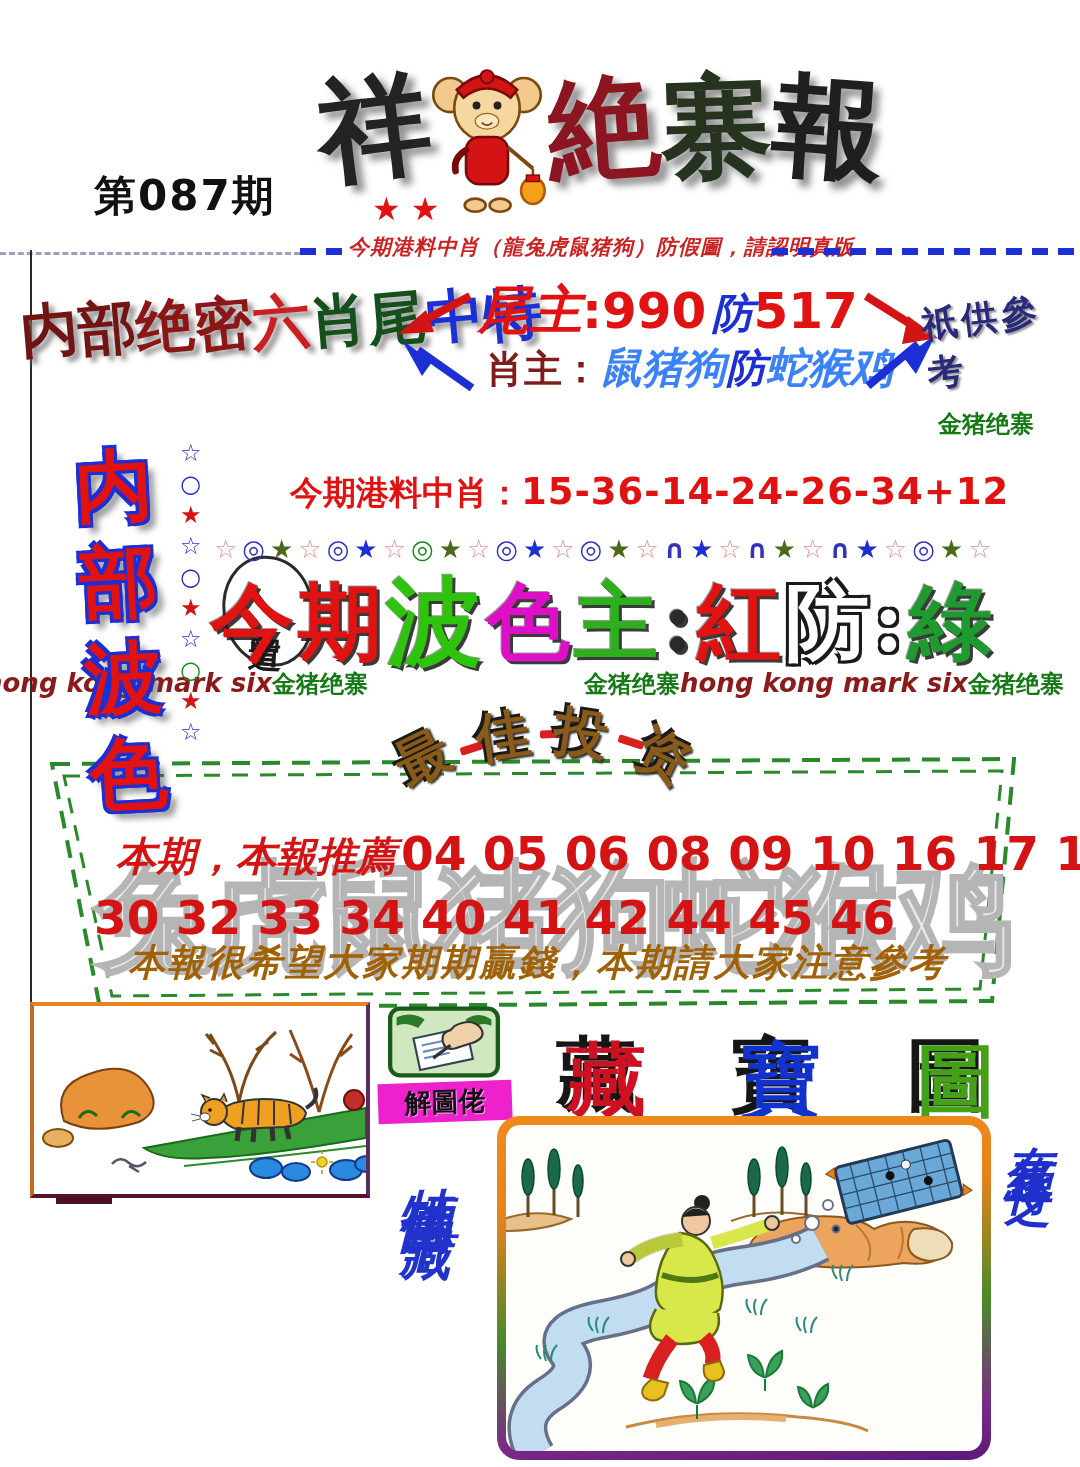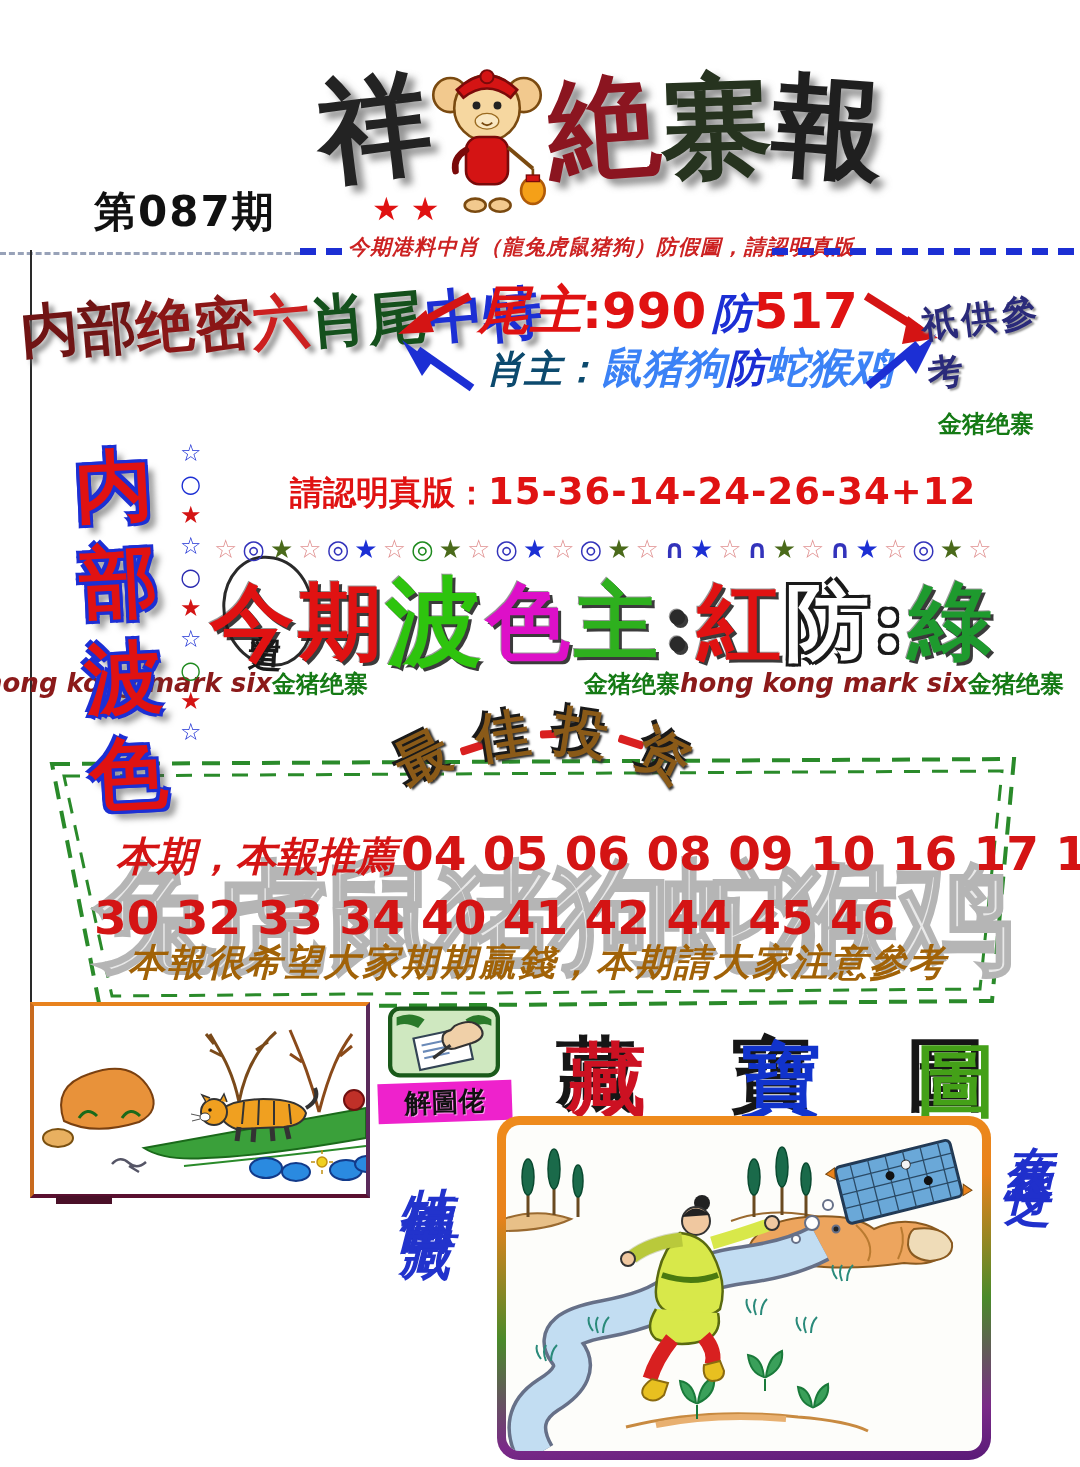--- a/index.html
+++ b/index.html
@@ -1,21 +1,21 @@
 <!DOCTYPE html>
 <html><head>
 <meta charset="utf-8">
 <style>
   html,body{margin:0;padding:0;background:#888;}
   #page{position:relative;width:1080px;height:1467px;background:#fff;overflow:hidden;
         font-family:"DejaVu Sans",sans-serif;margin:0 auto;}
   .abs{position:absolute;}
 
   
-  .issue{left:94px;top:184px;font-size:42px;font-weight:bold;color:#111;letter-spacing:2px;}
+  .issue{left:94px;top:168px;font-size:42px;font-weight:bold;color:#111;letter-spacing:2px;}
   .title-row{left:318px;top:52px;display:flex;align-items:flex-start;}
   .title-row span{font-size:112px;font-weight:bold;font-family:"DejaVu Serif",serif;
     text-shadow:7px 7px 7px rgba(110,110,110,.75);line-height:150px;display:inline-block;}
   .title-row span:nth-child(1){transform:rotate(-7deg);}
   .title-row span:nth-child(2){transform:rotate(-4deg);margin-left:118px;}
   .title-row span:nth-child(3){transform:rotate(-2deg);}
   .title-row span:nth-child(4){transform:rotate(4deg);}
   .mascot{left:428px;top:58px;}
   .subtitle{left:372px;top:190px;display:flex;align-items:center;gap:10px;}
   .subtitle .st{color:#e01212;font-size:32px;}
@@ -29,21 +29,21 @@
   
   .leftline{left:30px;top:250px;width:2px;height:756px;background:#2a2a2a;}
   .sixxiao{left:20px;top:284px;transform:rotate(-2deg);}
   .sixxiao span{font-size:58px;font-weight:bold;font-family:"DejaVu Serif",serif;
     text-shadow:5px 5px 5px rgba(120,120,120,.8);display:inline-block;transform:rotate(-3deg);}
   .weiline{left:478px;top:276px;white-space:nowrap;}
   .weiline .lab{font-size:52px;color:#e01212;font-weight:bold;font-style:italic;font-family:"DejaVu Serif",serif;text-align:center;}
   .weiline .num{font-size:50px;color:#e01212;font-weight:bold;}
   .weiline .fang{font-size:42px;color:#1c2fd4;font-weight:bold;font-style:italic;font-family:"DejaVu Serif",serif;}
   .xiaoline{left:486px;top:340px;white-space:nowrap;}
-  .xiaoline .lab{font-size:38px;color:#0c4a6e;font-weight:bold;font-style:italic;font-family:"DejaVu Serif",serif;}
+  .xiaoline .lab{font-size:38px;color:#7f1d1d;font-weight:bold;font-family:"DejaVu Serif",serif;}
   .xiaoline .red{font-size:42px;color:#3b82f6;font-weight:bold;font-style:italic;font-family:"DejaVu Serif",serif;}
   .xiaoline .fang{font-size:40px;color:#1c2fd4;font-weight:bold;font-style:italic;font-family:"DejaVu Serif",serif;}
   .refnote{left:924px;top:292px;font-size:36px;font-weight:bold;color:#2a2a7a;transform:rotate(-7deg);
     letter-spacing:4px;font-family:"DejaVu Serif",serif;text-shadow:2px 2px 2px #999;}
 
   
   .mq{white-space:nowrap;}
   .mq span{display:inline-block;}
   .mq-en{font-style:italic;font-weight:bold;font-size:26px;letter-spacing:0;}
   .mq-cn{font-weight:bold;font-size:24px;font-family:"DejaVu Serif",serif;}
@@ -208,21 +208,21 @@
       <span style="color: rgb(28, 47, 212);">☆</span>
       <span style="color: rgb(30, 138, 30);">○</span>
       <span style="color: rgb(212, 20, 20);">★</span>
       <span style="color: rgb(28, 47, 212);">☆</span>
     </div>
   <div class="abs seal">
     <span>曾道</span>
   </div>
 
   <div class="abs lastdraw">
-    <span class="lab">請認明真版：</span><span class="nums">15-36-14-24-26-34+12</span>
+    <span class="lab">今期港料中肖：</span><span class="nums">15-36-14-24-26-34+12</span>
   </div>
 
   <div class="abs starrow">
       <span style="color: rgb(224, 144, 144);">☆</span>
       <span style="color: rgb(51, 51, 187);">◎</span>
       <span style="color: rgb(74, 106, 26);">★</span>
       <span style="color: rgb(224, 144, 144);">☆</span>
       <span style="color: rgb(51, 51, 187);">◎</span>
       <span style="color: rgb(28, 47, 212);">★</span>
       <span style="color: rgb(224, 144, 144);">☆</span>

